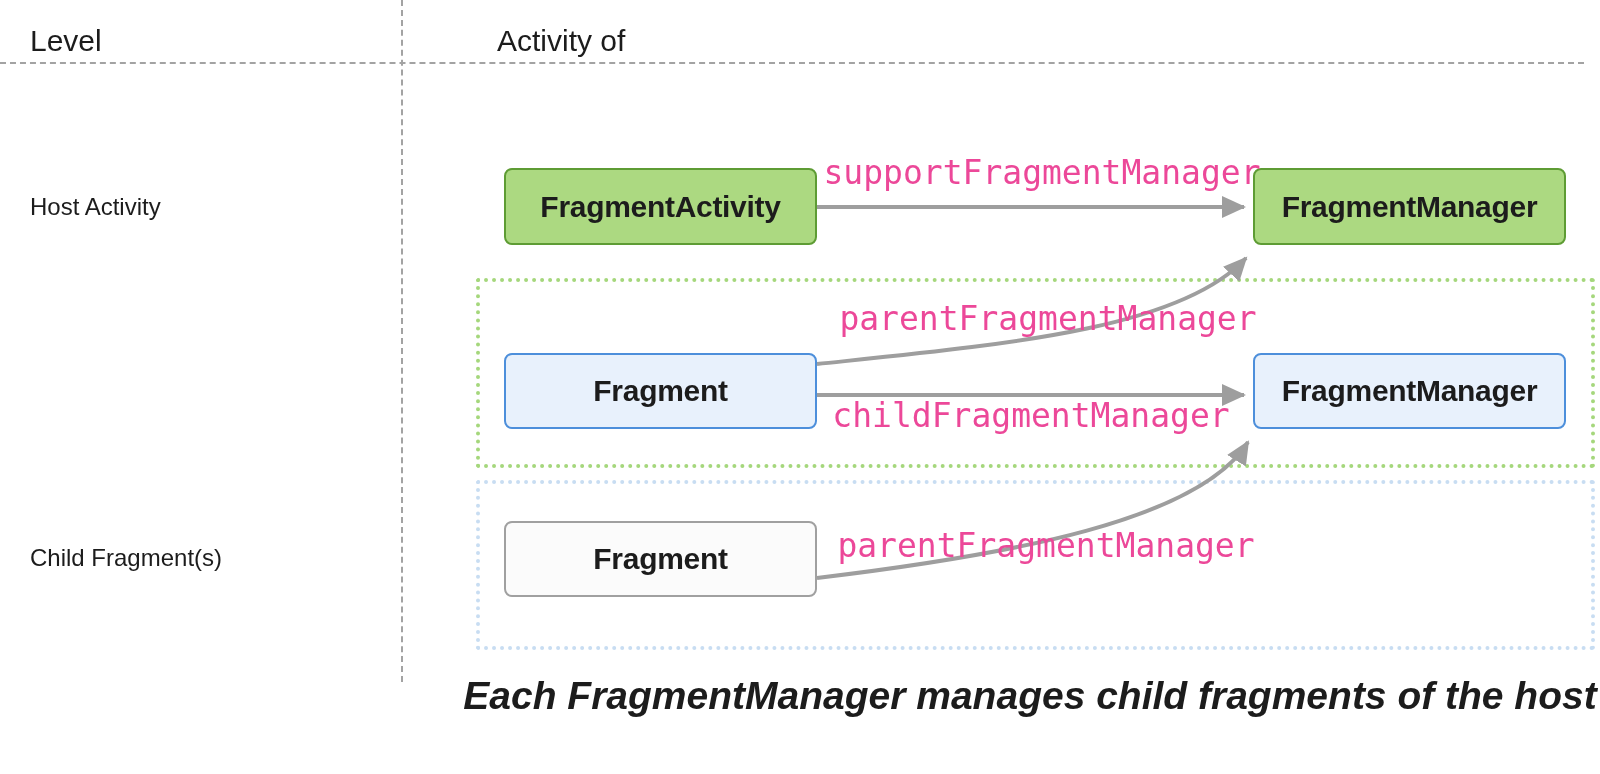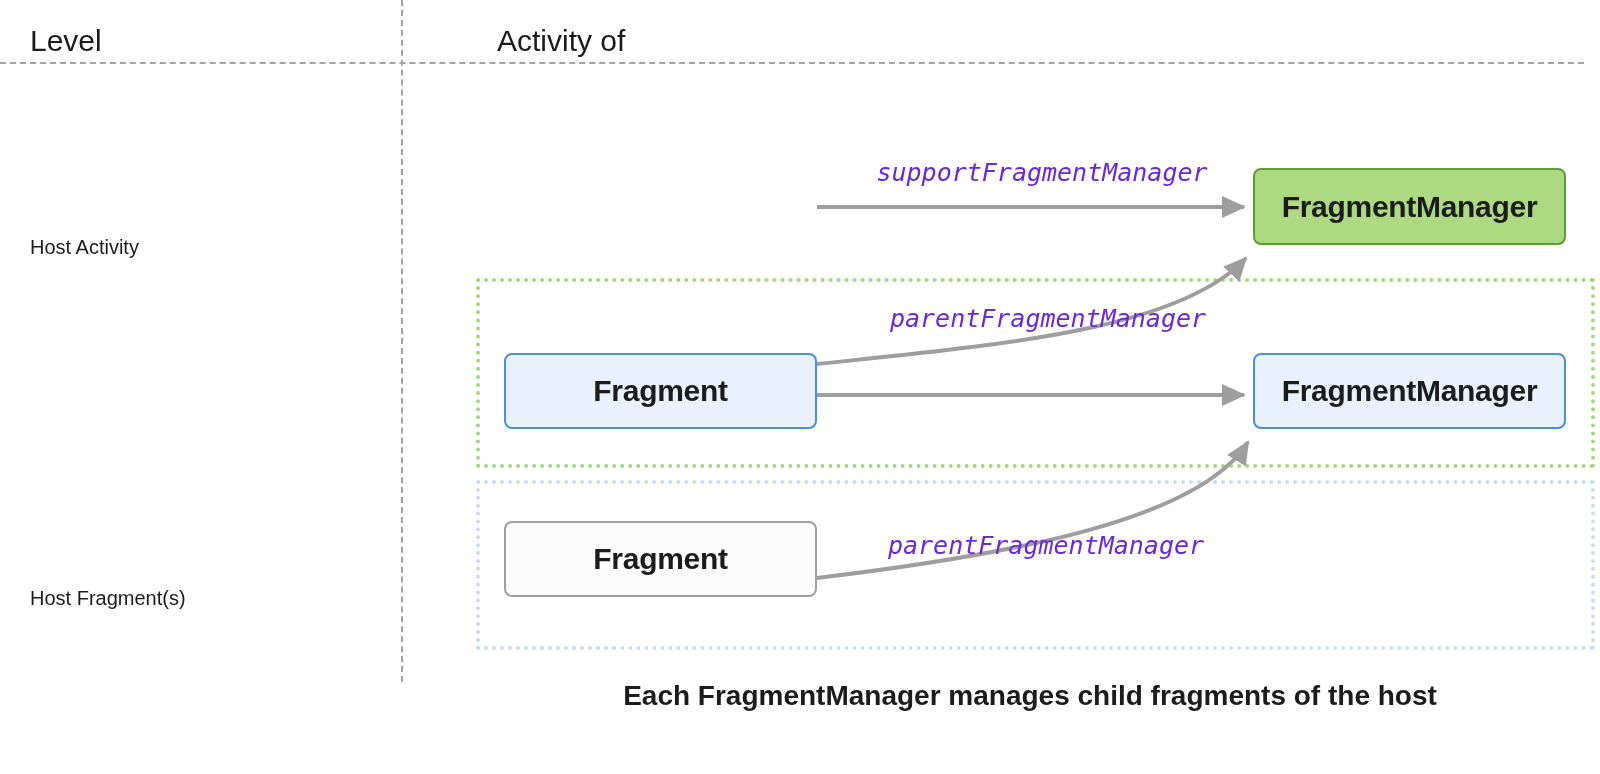--- a/index.html
+++ b/index.html
@@ -9,76 +9,78 @@
   }
   
   .vline { position:absolute; left:401px; top:0; height:682px; width:0;
            border-left:2px dashed #a3a3a3; }
   .hline { position:absolute; left:0; top:62px; width:1584px; height:0;
            border-top:2px dashed #a3a3a3; }
   
   .hdr { position:absolute; top:26px; font-size:30px; line-height:30px; font-weight:400;
          white-space:nowrap; }
   
-  .rowlabel { position:absolute; left:30px; font-size:20px; line-height:28px; font-weight:400;
-              white-space:nowrap;margin-top:40px; }
+  .rowlabel { position:absolute; left:30px; font-size:24px; line-height:28px; font-weight:400;
+              white-space:nowrap; }
   
   .group { position:absolute; box-sizing:border-box; border-radius:3px; z-index:1; }
   .group.green { left:476px; top:278px; width:1119px; height:190px; border:4px dotted #a5d77c; }
   .group.blue  { left:476px; top:480px; width:1119px; height:170px; border:4px dotted #c8ddf2; }
   
   .arrows { position:absolute; left:0; top:0; z-index:2; }
   
   .box { position:absolute; width:313px; height:77px; box-sizing:border-box; z-index:3;
          border-radius:8px; display:flex; align-items:center; justify-content:center;
          font-size:30px; font-weight:700; letter-spacing:-0.3px; white-space:nowrap; }
   .box.green { background:#acd981; border:2.5px solid #5e9c34; }
   .box.blue  { background:#e8f1fc; border:2px solid #4d8fdb; height:76px; }
   .box.plain { background:#fbfbfb; border:2px solid #a0a0a0; height:76px; }
   
   .mono { position:absolute; transform:translate(-50%,-50%); z-index:4;
-          font-family:"DejaVu Sans Mono", monospace; font-size:25px; line-height:25px;
-          font-weight:400; color:#6d28d9; white-space:nowrap;font-style:italic; }
+          font-family:"DejaVu Sans Mono", monospace; font-size:33px; line-height:25px;
+          font-weight:400; color:#ec4899; white-space:nowrap; }
   
   .caption { position:absolute; left:1030px; top:696px; transform:translate(-50%,-50%);
-             font-size:28px; font-weight:700; white-space:nowrap; z-index:4; }
+             font-size:39px; font-weight:700; white-space:nowrap; z-index:4;font-style:italic; }
 </style>
 </head>
 <body>
 
 <div class="canvas">
 
   <div class="vline"></div>
   <div class="hline"></div>
 
   <div class="hdr" style="left:30px">Level</div>
   <div class="hdr" style="left:497px">Activity of</div>
 
   <div class="rowlabel" style="top:193px">Host Activity</div>
-  <div class="rowlabel" style="top:544px">Host Fragment(s)</div>
+  <div class="rowlabel" style="top:544px">Child Fragment(s)</div>
 
   <div class="group green"></div>
   <div class="group blue"></div>
 
   <svg class="arrows" width="1600" height="774" viewBox="0 0 1600 774">
     <defs>
       <marker id="ah" markerUnits="userSpaceOnUse" markerWidth="26" markerHeight="24" refX="22" refY="11" orient="auto">
         <path d="M0,0 L24,11 L0,22 Z" fill="#9e9e9e"></path>
       </marker>
     </defs>
     <path d="M 817 207 L 1244 207" fill="none" stroke="#9e9e9e" stroke-width="4" marker-end="url(#ah)"></path>
     <path d="M 817 364 C 1000 345 1180 330 1246 258" fill="none" stroke="#9e9e9e" stroke-width="4" marker-end="url(#ah)"></path>
     <path d="M 817 395 L 1244 395" fill="none" stroke="#9e9e9e" stroke-width="4" marker-end="url(#ah)"></path>
     <path d="M 817 578 C 1010 555 1200 520 1248 442" fill="none" stroke="#9e9e9e" stroke-width="4" marker-end="url(#ah)"></path>
   </svg>
 
+  <div class="box green" style="left:504px; top:168px;">FragmentActivity</div>
   <div class="box green" style="left:1253px; top:168px;">FragmentManager</div>
   <div class="box blue" style="left:504px; top:353px;">Fragment</div>
   <div class="box blue" style="left:1253px; top:353px;">FragmentManager</div>
   <div class="box plain" style="left:504px; top:521px;">Fragment</div>
 
   <div class="mono" style="left:1042px; top:172px;">supportFragmentManager</div>
   <div class="mono" style="left:1048px; top:318px;">parentFragmentManager</div>
+  <div class="mono" style="left:1031px; top:415px;">childFragmentManager</div>
   <div class="mono" style="left:1046px; top:545px;">parentFragmentManager</div>
 
   <div class="caption">Each FragmentManager manages child fragments of the host</div>
 
 </div>
 
 </body></html>

